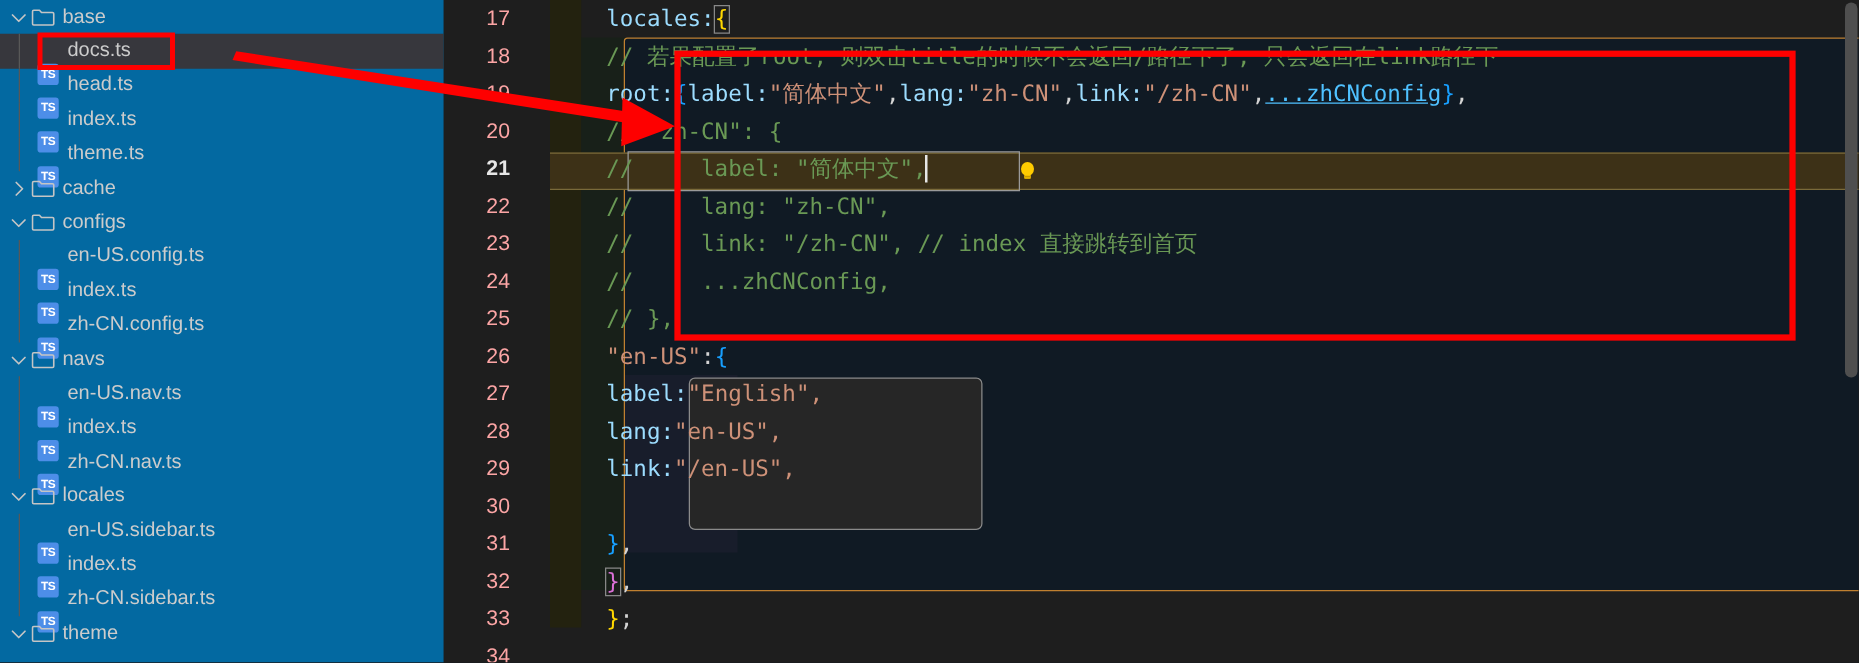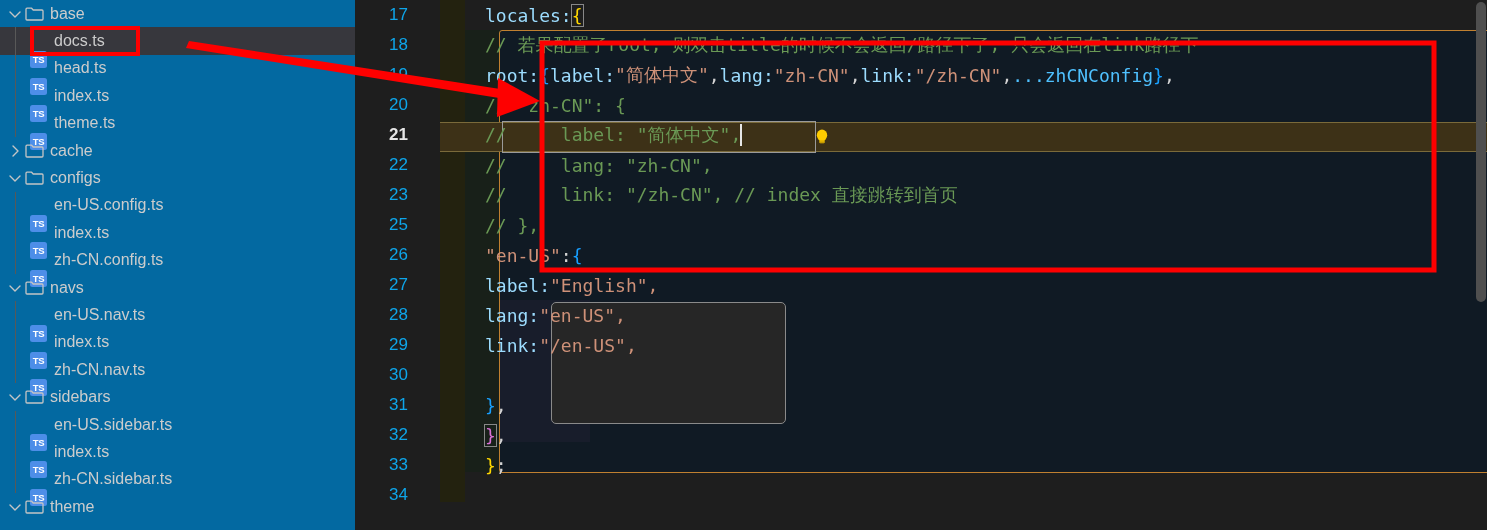--- a/index.html
+++ b/index.html
@@ -88,21 +88,21 @@
     align-items: center;
     white-space: pre;
     font-family: "DejaVu Sans Mono", monospace;
     font-size: 18px;
   }
   .ln {
     width: 75px;
     flex: none;
     text-align: right;
     padding-right: 22px;
-    color: #0ea5e9;
+    color: #fca5a5;
     font-family: "Liberation Sans", sans-serif;
     font-size: 17px;
   }
   .code-line.current .ln { color: #e6e6e6; font-weight: bold; }
   .gutter-deco {
     width: 55px;
     flex: none;
     height: 30px;
     position: relative;
   }
@@ -119,21 +119,21 @@
   .band {
     position: absolute;
     pointer-events: none;
   }
   .band-olive  { background: #23220f; }
   .band-green  { background: #182019; }
   .band-navy   { background: #101a24; }
   .band-navy2  { background: #181d2b; }
 
   
-  .t-key      { color: #4fc1ff; }
+  .t-key      { color: #4fc1ff; text-decoration: underline; }
   .t-prop     { color: #9cdcfe; }
   .t-str      { color: #ce9178; }
   .t-cmt      { color: #6a9955; }
   .t-brace-y  { color: #ffd700; }
   .t-brace-p  { color: #da70d6; }
   .t-brace-b  { color: #179fff; }
   .t-plain    { color: #d4d4d4; }
 
   .bracket-box {
     outline: 1px solid #888888;
@@ -306,21 +306,21 @@
           <span class="twisty">
             <svg width="16" height="16" viewBox="0 0 16 16">
               <path d="M3 6 L8 11 L13 6" fill="none" stroke="#c5c5c5" stroke-width="1.4" stroke-linecap="round" stroke-linejoin="round"></path>
             </svg>
           </span>
           <span class="folder-ico">
             <svg width="19" height="16" viewBox="0 0 19 16">
               <path d="M1 3.2 C1 2.6 1.5 2.2 2 2.2 L6.6 2.2 L8.2 4.0 L17 4.0 C17.5 4.0 18 4.4 18 5.0 L18 13 C18 13.6 17.5 14 17 14 L2 14 C1.5 14 1 13.6 1 13 Z" fill="none" stroke="#c5c5c5" stroke-width="1.3" stroke-linejoin="round"></path>
             </svg>
           </span>
-          <span class="tree-label">sidebars</span>
+          <span class="tree-label">locales</span>
         </div>
         <div class="tree-row depth1">
           <div class="indent-guide"></div>
           <span class="ts-ico">TS</span>
           <span class="tree-label">en-US.sidebar.ts</span>
         </div>
         <div class="tree-row depth1">
           <div class="indent-guide"></div>
           <span class="ts-ico">TS</span>
           <span class="tree-label">index.ts</span>
@@ -370,20 +370,21 @@
     </div>
 
     <div id="code-lines">
         <div class="code-line"><span class="ln">17</span><span class="gutter-deco"></span><span class="code-body"><span class="t-prop">locales:</span> <span class="t-brace-y bracket-box">{</span></span></div>
         <div class="code-line"><span class="ln">18</span><span class="gutter-deco"></span><span class="code-body">    <span class="t-cmt">// 若果配置了root, 则双击title的时候不会返回/路径下了, 只会返回在link路径下</span></span></div>
         <div class="code-line"><span class="ln">19</span><span class="gutter-deco"></span><span class="code-body">    <span class="t-prop">root:</span> <span class="t-brace-b">{</span> <span class="t-prop">label:</span> <span class="t-str">"简体中文"</span><span class="t-plain">,</span> <span class="t-prop">lang:</span> <span class="t-str">"zh-CN"</span><span class="t-plain">,</span> <span class="t-prop">link:</span> <span class="t-str">"/zh-CN"</span><span class="t-plain">,</span> <span class="t-key">...zhCNConfig</span> <span class="t-brace-b">}</span><span class="t-plain">,</span></span></div>
         <div class="code-line"><span class="ln">20</span><span class="gutter-deco"></span><span class="code-body">    <span class="t-cmt">// "zh-CN": {</span></span></div>
         <div class="code-line current"><span class="ln">21</span><span class="gutter-deco"></span><span class="code-body">    <span class="t-cmt">//     label: "简体中文",</span><span class="cursor"></span></span></div>
         <div class="code-line"><span class="ln">22</span><span class="gutter-deco"></span><span class="code-body">    <span class="t-cmt">//     lang: "zh-CN",</span></span></div>
         <div class="code-line"><span class="ln">23</span><span class="gutter-deco"></span><span class="code-body">    <span class="t-cmt">//     link: "/zh-CN", // index 直接跳转到首页</span></span></div>
+        <div class="code-line"><span class="ln">24</span><span class="gutter-deco"></span><span class="code-body">    <span class="t-cmt">//     ...zhCNConfig,</span></span></div>
         <div class="code-line"><span class="ln">25</span><span class="gutter-deco"></span><span class="code-body">    <span class="t-cmt">// },</span></span></div>
         <div class="code-line"><span class="ln">26</span><span class="gutter-deco"></span><span class="code-body">    <span class="t-str">"en-US"</span><span class="t-plain">:</span> <span class="t-brace-b">{</span></span></div>
         <div class="code-line"><span class="ln">27</span><span class="gutter-deco"></span><span class="code-body">        <span class="t-prop">label:</span> <span class="t-str">"English",</span></span></div>
         <div class="code-line"><span class="ln">28</span><span class="gutter-deco"></span><span class="code-body">        <span class="t-prop">lang:</span> <span class="t-str">"en-US",</span></span></div>
         <div class="code-line"><span class="ln">29</span><span class="gutter-deco"></span><span class="code-body">        <span class="t-prop">link:</span> <span class="t-str">"/en-US",</span></span></div>
         <div class="code-line"><span class="ln">30</span><span class="gutter-deco"></span></div>
         <div class="code-line"><span class="ln">31</span><span class="gutter-deco"></span><span class="code-body">    <span class="t-brace-b">}</span><span class="t-plain">,</span></span></div>
         <div class="code-line"><span class="ln">32</span><span class="gutter-deco"></span><span class="code-body"><span class="t-brace-p bracket-box">}</span><span class="t-plain">,</span></span></div>
         <div class="code-line"><span class="ln">33</span><span class="gutter-deco"></span><span class="code-body"><span class="t-brace-y">}</span><span class="t-plain">;</span></span></div>
         <div class="code-line"><span class="ln">34</span><span class="gutter-deco"></span><span class="code-body"></span></div>

